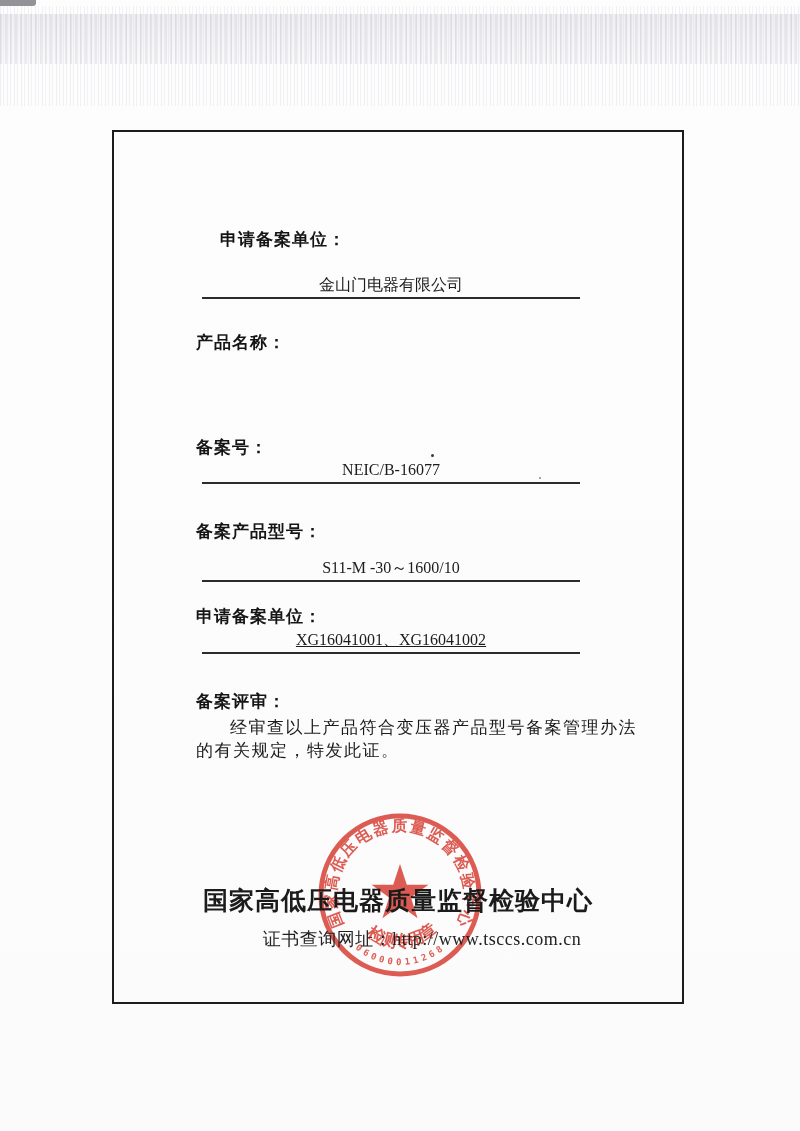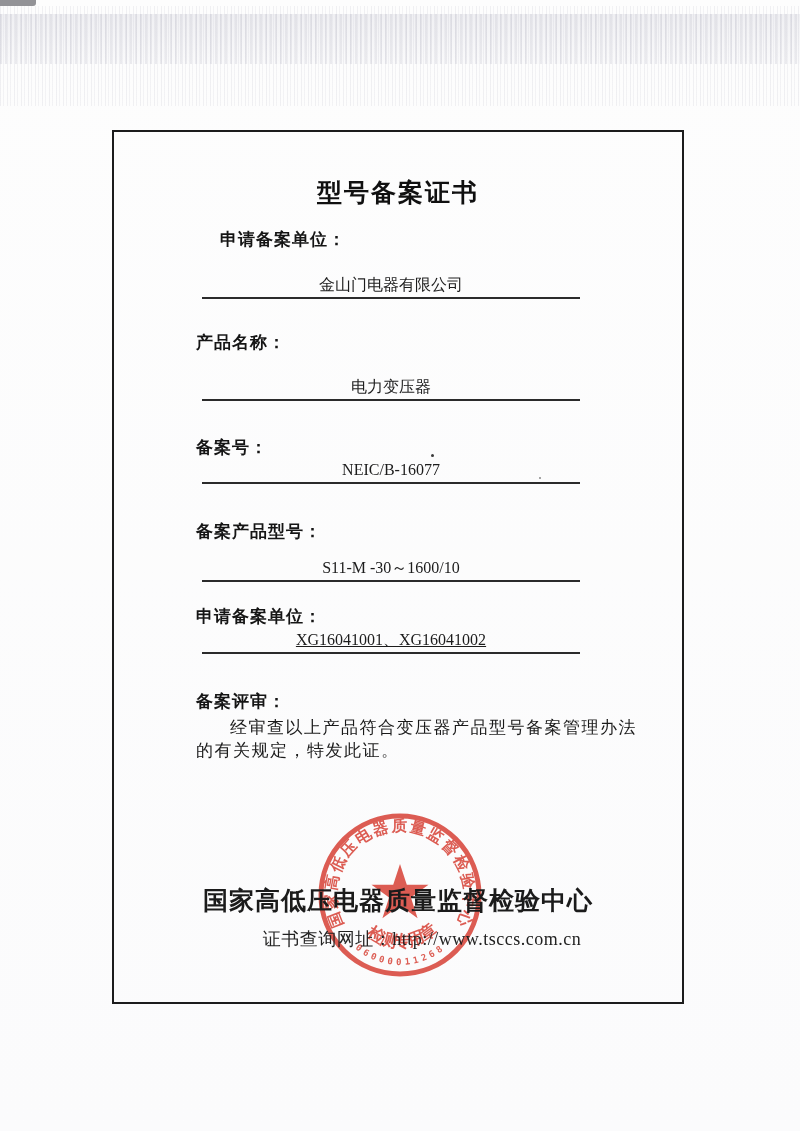--- a/index.html
+++ b/index.html
@@ -93,27 +93,25 @@
 <div class="page">
 
   <div class="scan-band"></div>
   <div class="scan-band-strong"></div>
   <div class="corner-smudge"></div>
   <div class="speck speck1"></div>
   <div class="speck speck2"></div>
 
   <div class="frame">
 
-    <div class="title">型号备案证书</div>
 
     <div class="field-label lbl-1">申请备案单位：</div>
     <div class="value-line line-1">金山门电器有限公司</div>
 
     <div class="field-label lbl-2">产品名称：</div>
-    <div class="value-line line-2">电力变压器</div>
 
     <div class="field-label lbl-3">备案号：</div>
     <div class="value-line line-3">NEIC/B-16077</div>
 
     <div class="field-label lbl-4">备案产品型号：</div>
     <div class="value-line line-4">S11-M -30～1600/10</div>
 
     <div class="field-label lbl-5">申请备案单位：</div>
     <div class="value-line line-5">XG16041001、XG16041002</div>
 

